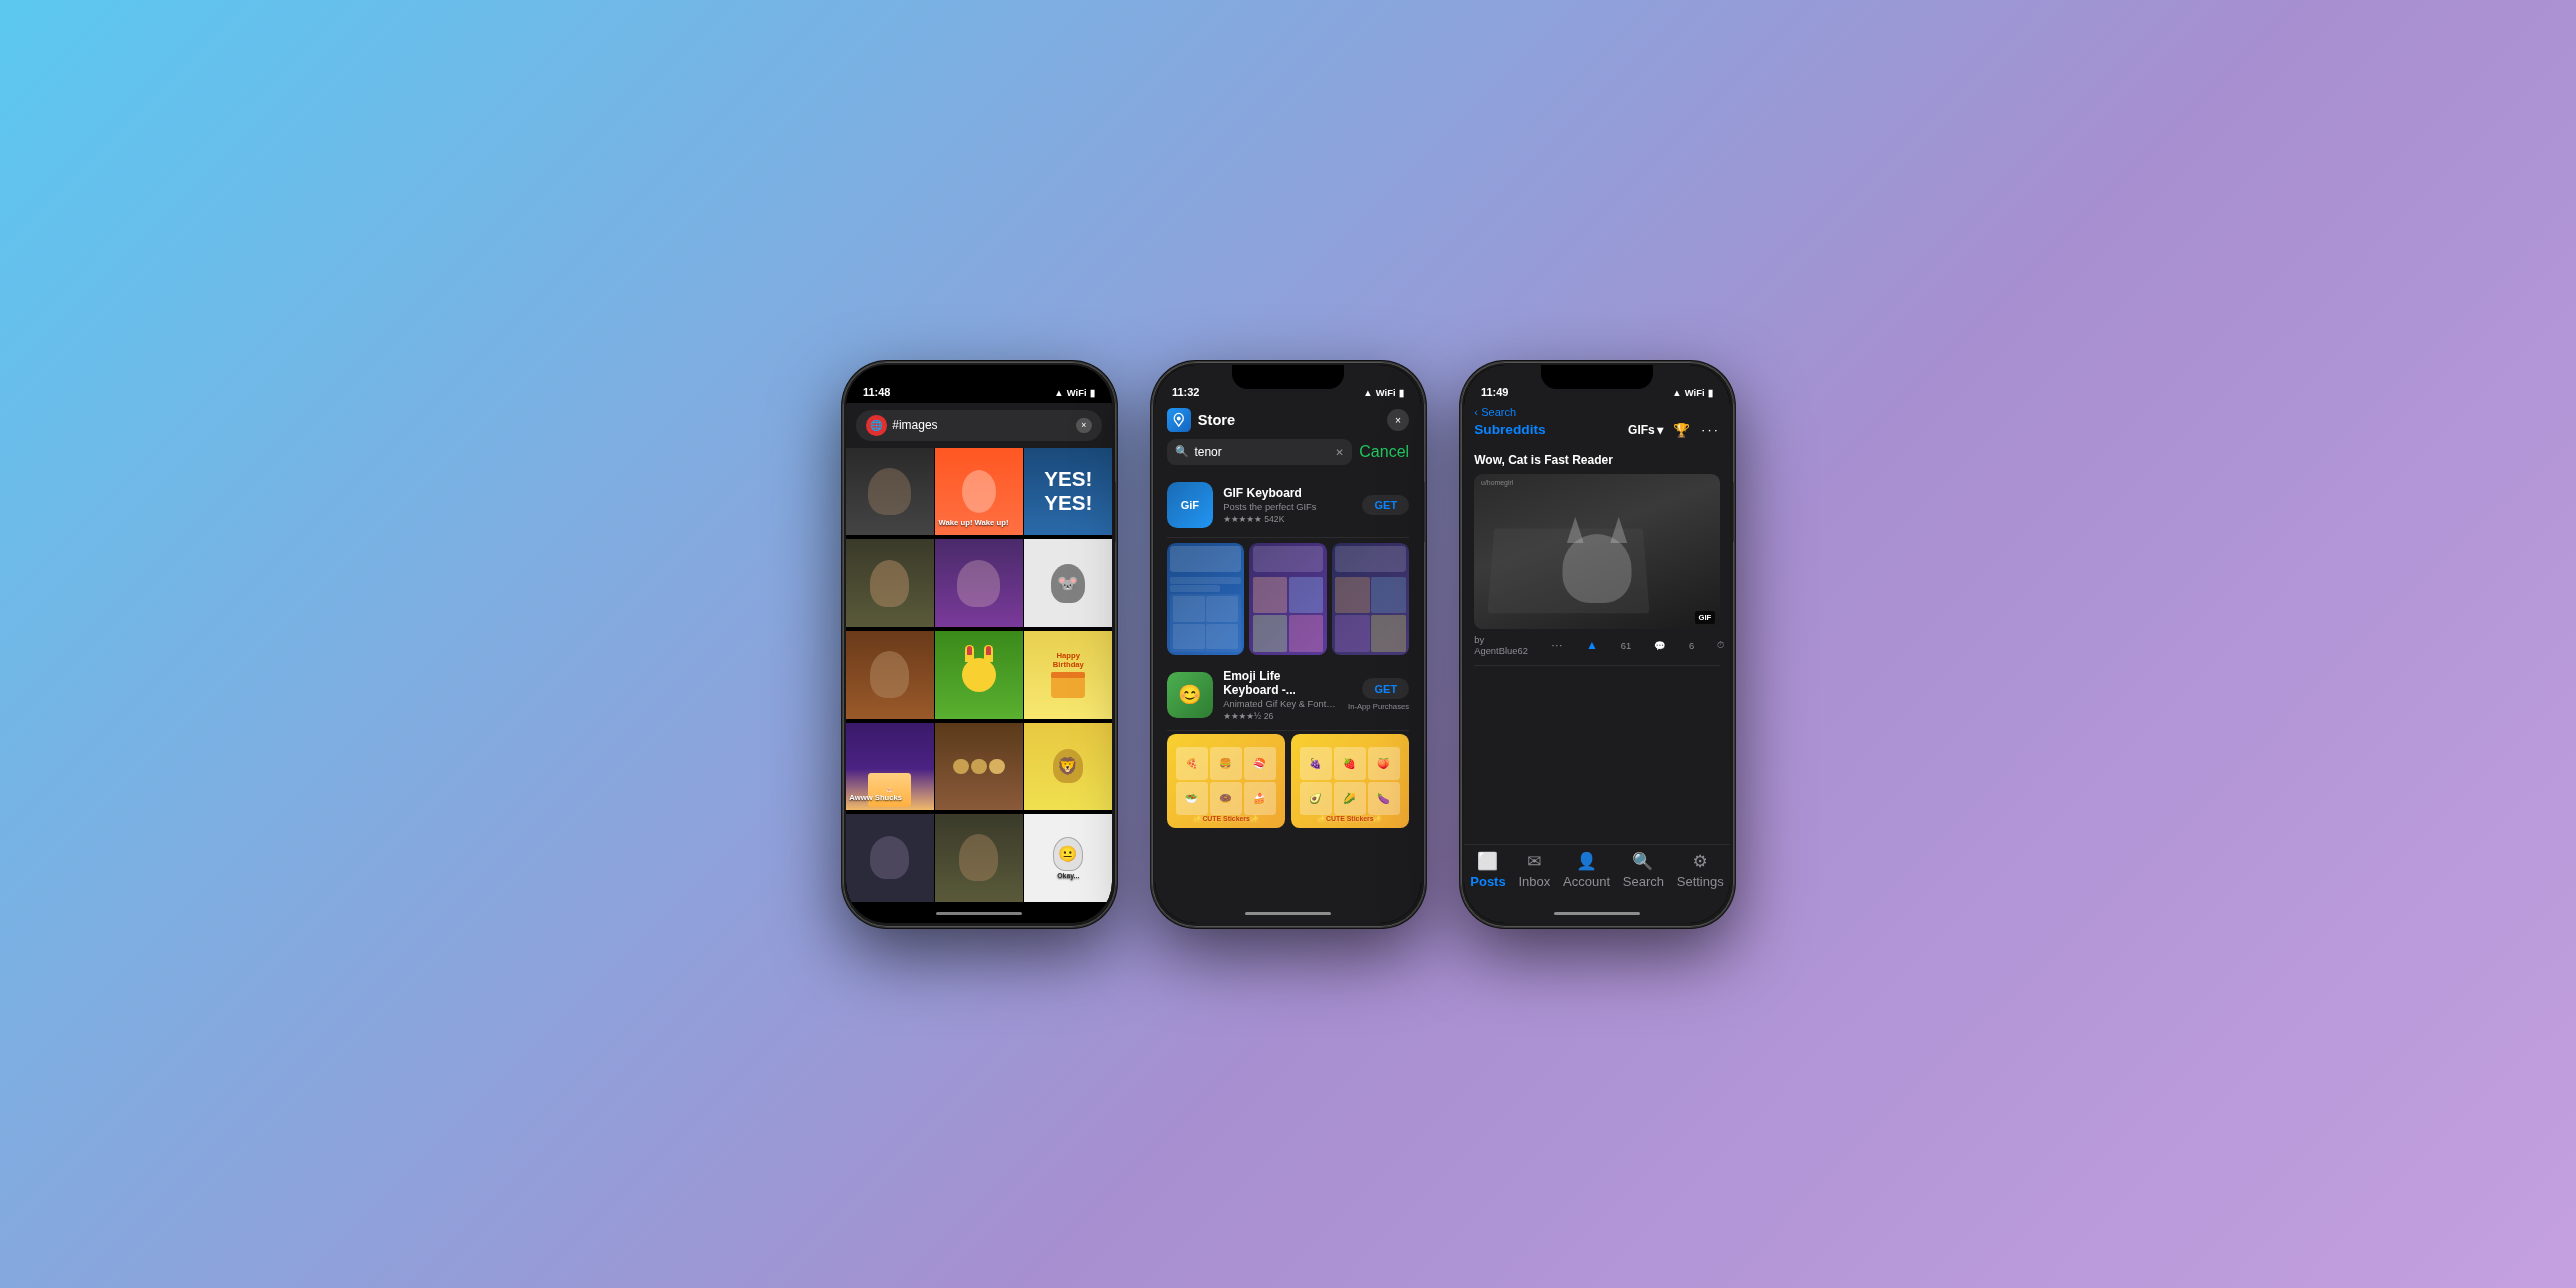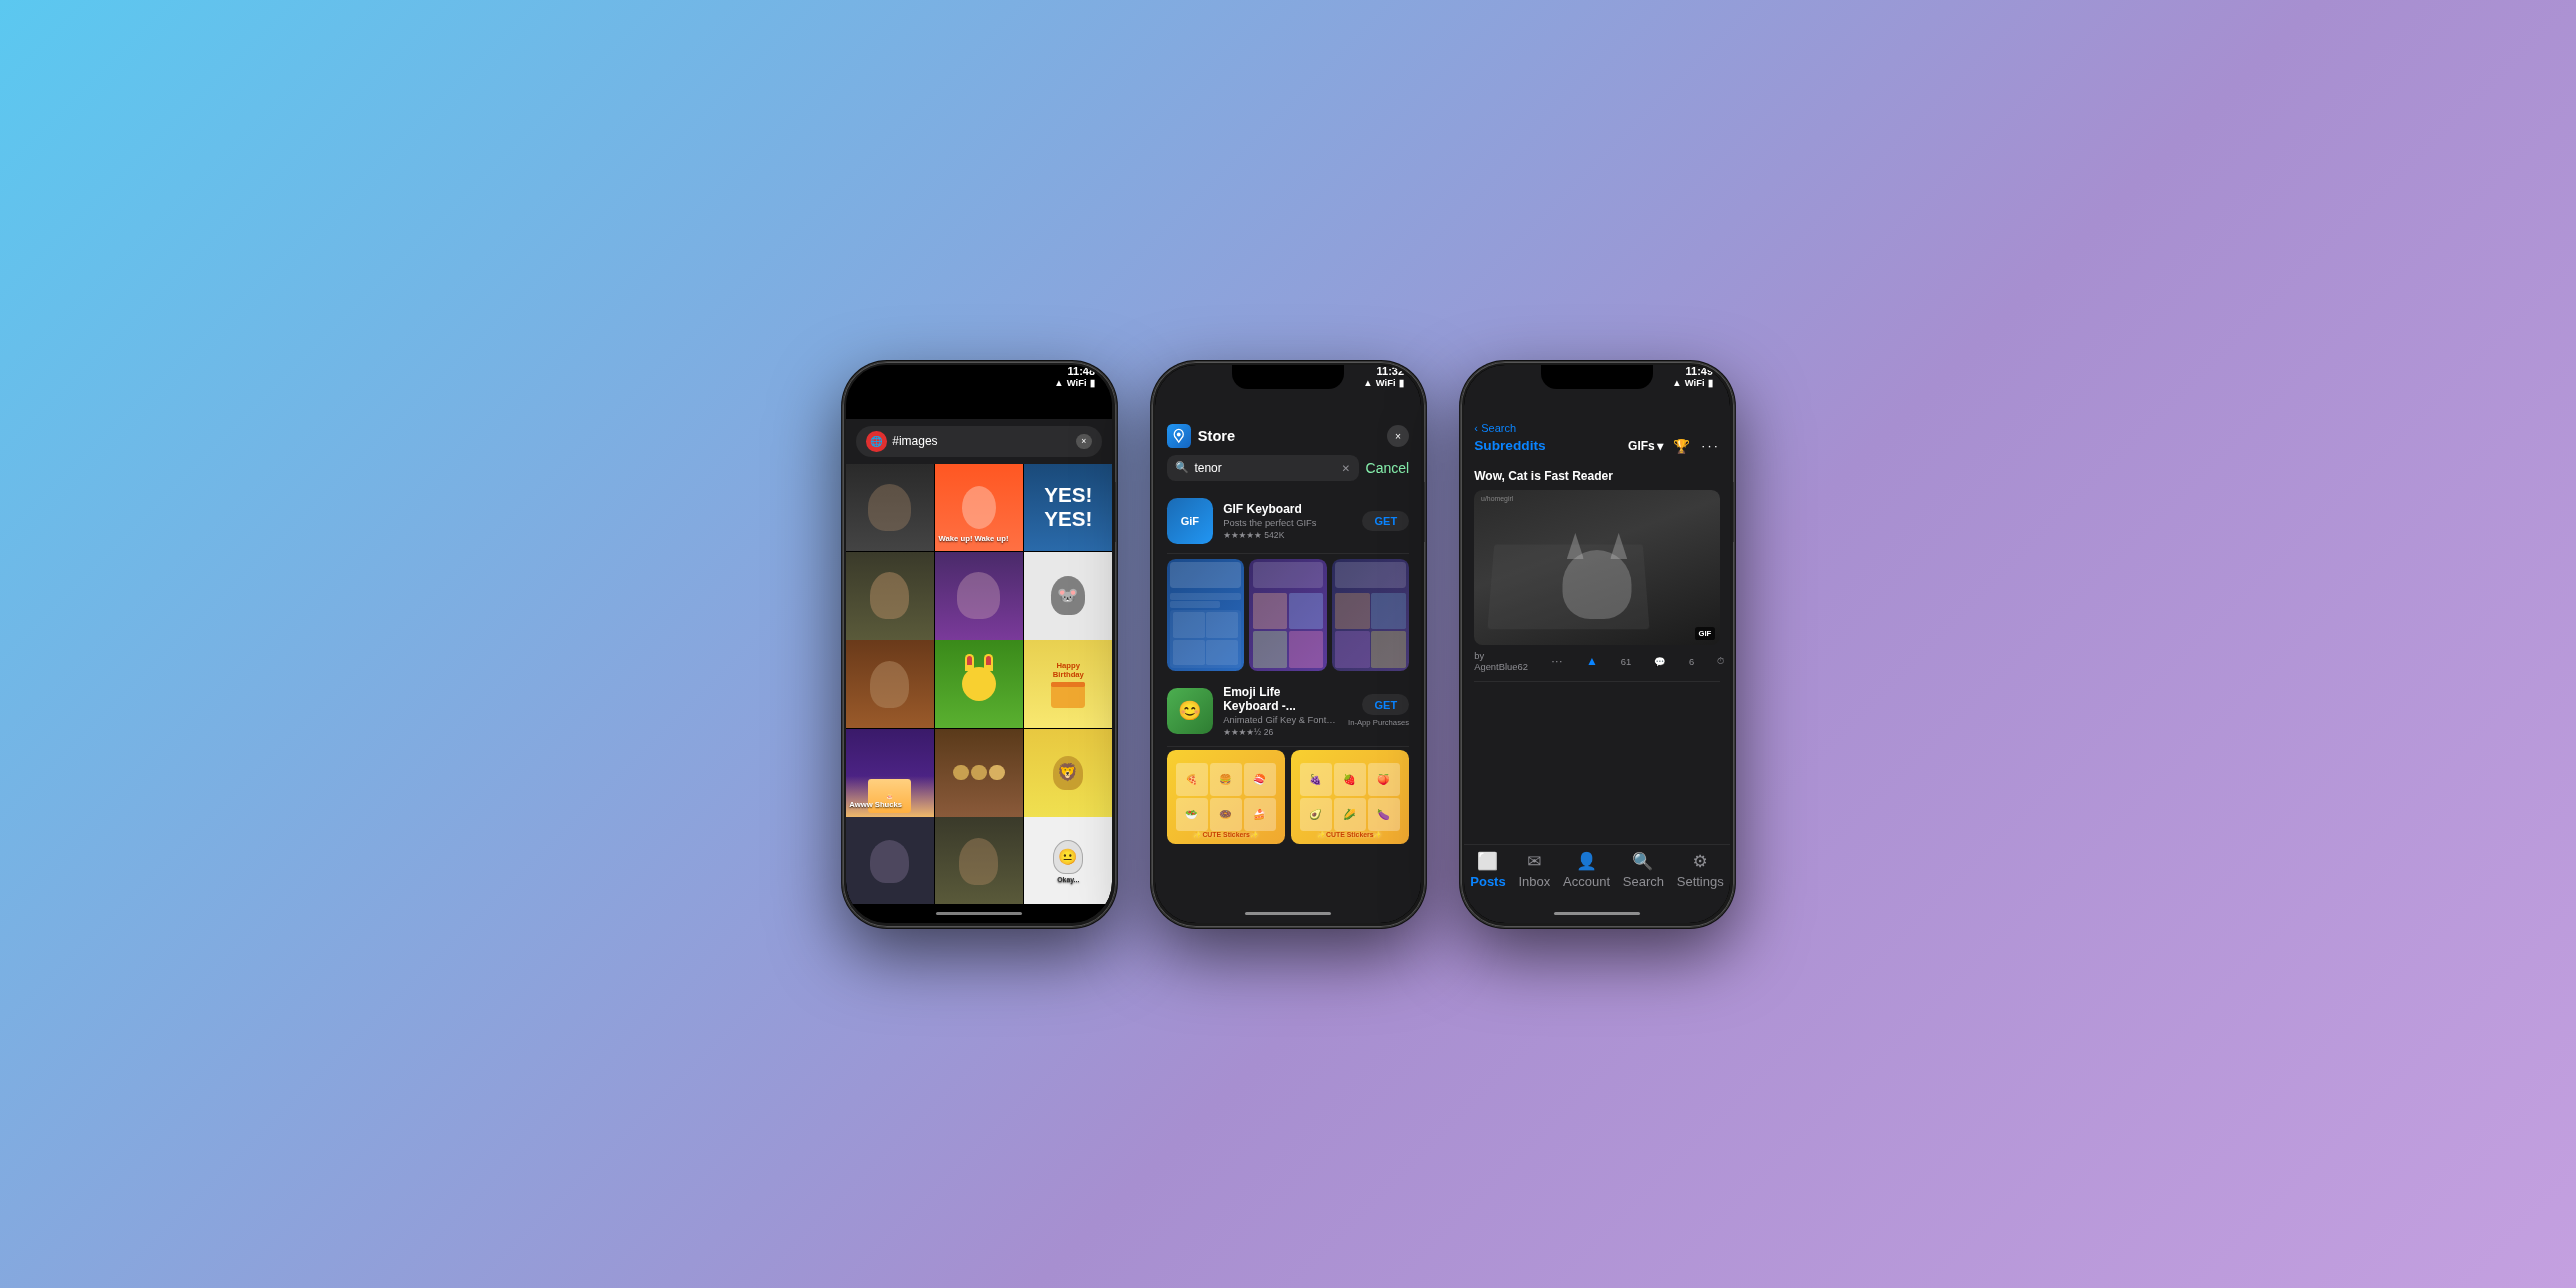--- a/index.html
+++ b/index.html
@@ -62,32 +62,31 @@
       transform: translateX(-50%);
       width: 112px;
       height: 24px;
       background: #000;
       border-radius: 0 0 15.5px 15.5px;
       z-index: 100;
     }
 
     
     .status-bar {
-      height: 54px;
+      height: 38px;
       display: flex;
       align-items: flex-end;
-      justify-content: flex-start;
+      justify-content: space-between;
       padding: 0 17px 5.2px;
       color: #fff;
       font-size: 10.3px;
       font-weight: 600;
       flex-shrink: 0;
       z-index: 10;
       position: relative;
-      flex-direction: column;
     }
 
     .status-time { font-size: 11px; font-weight: 700; }
     .status-icons { display: flex; align-items: center; gap: 3.4px; font-size: 9.4px; }
 
     
     .phone1-screen { background: #000; }
 
     .tg-search-bar {
       background: #1c1c1e;
@@ -241,21 +240,21 @@
       border-radius: 8.6px;
       padding: 6px 8.6px;
       display: flex;
       align-items: center;
       gap: 5.2px;
     }
 
     .as-search-icon { color: #8e8e93; font-size: 11px; }
     .as-search-val { color: #fff; font-size: 12px; flex: 1; }
     .as-clear { color: #8e8e93; font-size: 10.3px; }
-    .as-cancel { color: #86efac; font-size: 14px; }
+    .as-cancel { color: #22c55e; font-size: 16px; }
 
     .appstore-results {
       flex: 1;
       overflow: hidden;
       padding: 0 12px;
     }
 
     .app-result-item {
       display: flex;
       align-items: center;

